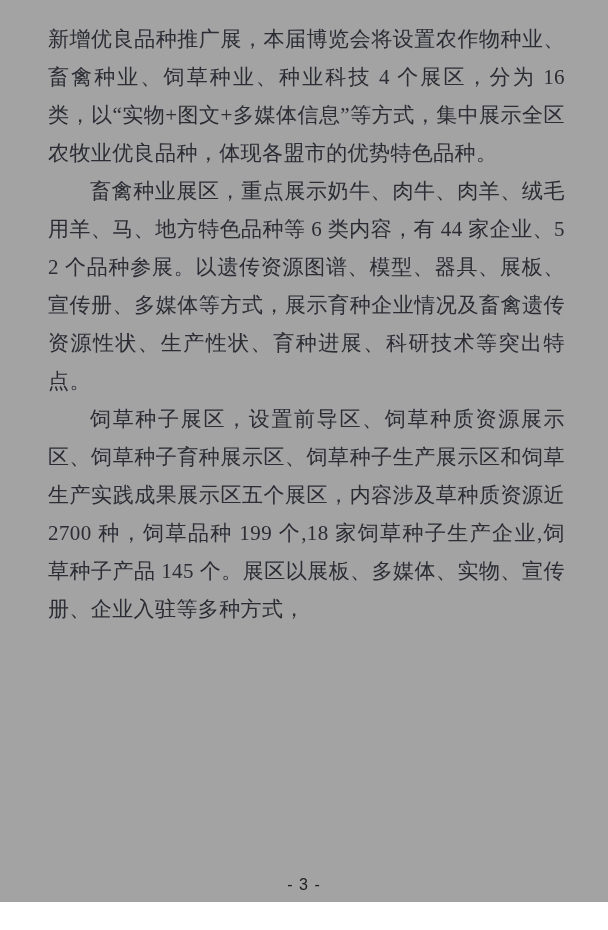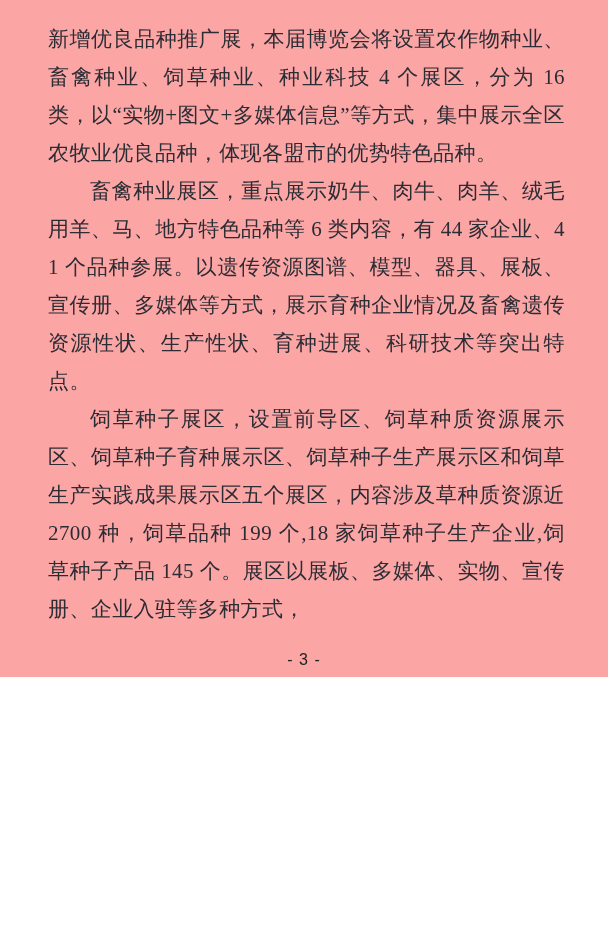--- a/index.html
+++ b/index.html
@@ -9,22 +9,22 @@
   }
   body {
     width: 608px;
     height: 930px;
     overflow: hidden;
   }
   .page {
     box-sizing: border-box;
     position: relative;
     width: 608px;
-    height: 677px;
-    background: #fca5a5;
+    height: 902px;
+    background: #a3a3a3;
     padding: 20px 43px 0 48px;
     font-family: "Liberation Serif", "DejaVu Serif", serif;
     color: #2b2c34;
   }
   .para {
     margin: 0;
     font-size: 21px;
     line-height: 38px;
     text-align: justify;
     text-justify: inter-ideograph;
@@ -44,16 +44,16 @@
     font-size: 16px;
     letter-spacing: 1px;
     color: #1f1f1f;
   }
 </style>
 </head>
 <body>
 
 <div class="page">
   <p class="para">新增优良品种推广展，本届博览会将设置农作物种业、畜禽种业、饲草种业、种业科技 4 个展区，分为 16 类，以“实物+图文+多媒体信息”等方式，集中展示全区农牧业优良品种，体现各盟市的优势特色品种。</p>
-  <p class="para indent">畜禽种业展区，重点展示奶牛、肉牛、肉羊、绒毛用羊、马、地方特色品种等 6 类内容，有 44 家企业、41 个品种参展。以遗传资源图谱、模型、器具、展板、宣传册、多媒体等方式，展示育种企业情况及畜禽遗传资源性状、生产性状、育种进展、科研技术等突出特点。</p>
+  <p class="para indent">畜禽种业展区，重点展示奶牛、肉牛、肉羊、绒毛用羊、马、地方特色品种等 6 类内容，有 44 家企业、52 个品种参展。以遗传资源图谱、模型、器具、展板、宣传册、多媒体等方式，展示育种企业情况及畜禽遗传资源性状、生产性状、育种进展、科研技术等突出特点。</p>
   <p class="para indent">饲草种子展区，设置前导区、饲草种质资源展示区、饲草种子育种展示区、饲草种子生产展示区和饲草生产实践成果展示区五个展区，内容涉及草种质资源近 2700 种，饲草品种 199 个,18 家饲草种子生产企业,饲草种子产品 145 个。展区以展板、多媒体、实物、宣传册、企业入驻等多种方式，</p>
   <div class="page-footer">- 3 -</div>
 </div>
 
 </body></html>

